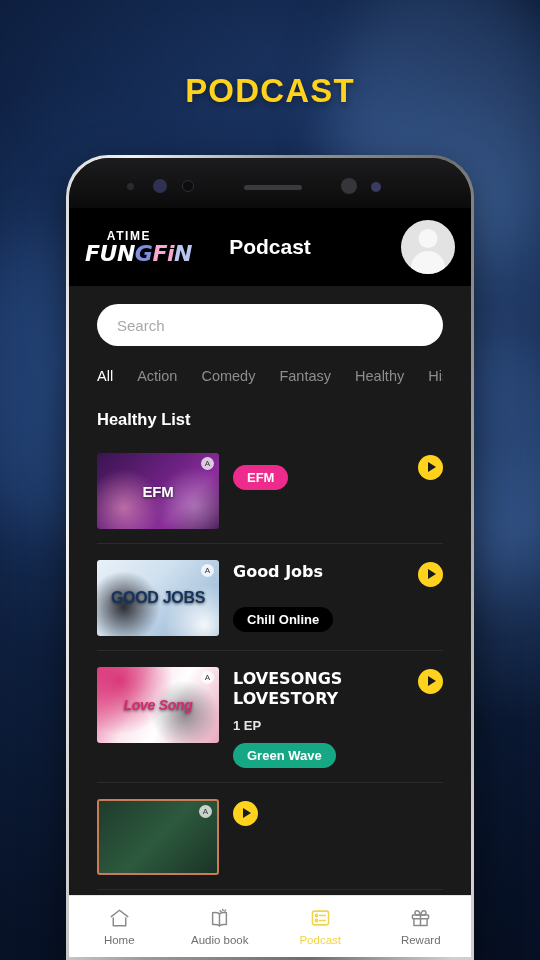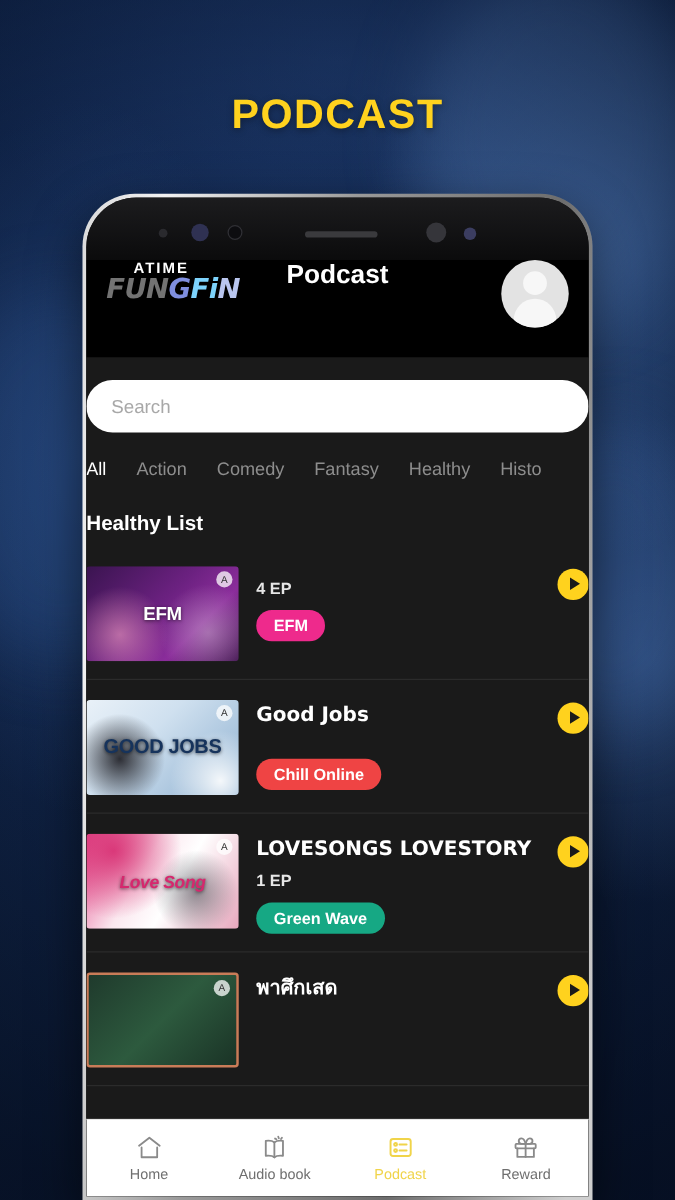--- a/index.html
+++ b/index.html
@@ -97,38 +97,38 @@
     flex-direction: column;
     overflow: hidden;
   }
 
   
   .app-header {
     flex: 0 0 auto;
     height: 78px;
     background: #000;
     display: flex;
-    align-items: flex-start;
+    align-items: center;
     padding: 0 16px;
     position: relative;
   }
   .logo { width: 88px; line-height: 1; }
   .logo-atime {
     font-size: 12px; font-weight: 700; color: #fff;
     letter-spacing: 1.6px; text-align: center;
     margin-bottom: 1px;
   }
   .logo-fungfin {
     font-size: 22px; font-weight: 700; font-style: italic;
     letter-spacing: -0.5px; text-align: center;
     font-family: "DejaVu Sans", sans-serif;
   }
-  .logo-fungfin .c1 { color: #737373; }
+  .logo-fungfin .c1 { color: #ffffff; }
   .logo-fungfin .c2 { color: #7f8fe0; }
-  .logo-fungfin .c3 { color: #7dd3fc; }
+  .logo-fungfin .c3 { color: #f9a8d4; }
   .logo-fungfin .c4 { color: #b9c6ef; }
   .app-title {
     position: absolute;
     left: 0; right: 0;
     text-align: center;
     font-size: 21px; font-weight: 700; color: #fff;
     pointer-events: none;
   }
   .avatar {
     margin-left: auto;
@@ -148,21 +148,21 @@
     left: 50%; top: 31px; transform: translateX(-50%);
     width: 34px; height: 26px;
     border-radius: 17px 17px 0 0;
     background: #f7f7f7;
   }
 
   
   .body-area {
     flex: 1 1 auto;
     background: #1a1a1a;
-    padding: 0 0;
+    padding: 0 28px;
     overflow: hidden;
     position: relative;
   }
 
   
   .search-wrap { padding-top: 18px; }
   .search-box {
     height: 42px;
     border-radius: 21px;
     background: #fff;
@@ -371,58 +371,53 @@
         <div class="section-title">Healthy List</div>
 
         <div class="list">
 
           <div class="row">
             <div class="thumb th-efm">
               <div class="thumb-label">EFM</div>
               <div class="badge-a">A</div>
             </div>
             <div class="row-mid">
-              <div class="row-ep">4 EP</div>
               <div class="chip" style="background: rgb(238, 42, 140);">EFM</div>
             </div>
             <div class="play"></div>
           </div>
 
           <div class="row">
             <div class="thumb th-good">
               <div class="thumb-label">GOOD JOBS</div>
               <div class="badge-a">A</div>
             </div>
             <div class="row-mid">
               <div class="row-title">Good Jobs</div>
-              <div class="chip" style="background: #ef4444; margin-top: 25px;">Chill Online</div>
+              <div class="chip" style="background: #000000; margin-top: 25px;">Chill Online</div>
             </div>
             <div class="play"></div>
           </div>
 
           <div class="row">
             <div class="thumb th-love">
               <div class="thumb-label">Love Song</div>
               <div class="badge-a">A</div>
             </div>
             <div class="row-mid">
               <div class="row-title">LOVESONGS LOVESTORY</div>
               <div class="row-ep">1 EP</div>
               <div class="chip" style="background: rgb(22, 168, 132);">Green Wave</div>
             </div>
             <div class="play"></div>
           </div>
 
           <div class="row">
             <div class="thumb th-pha">
               <div class="badge-a">A</div>
-            </div>
-            <div class="row-mid">
-              <div class="row-title">พาศึกเสด</div>
-              <div class="row-ep"></div>
             </div>
             <div class="play"></div>
           </div>
 
         </div>
       </div>
 
       <div class="bottom-nav">
 
         <div class="nav-item">

